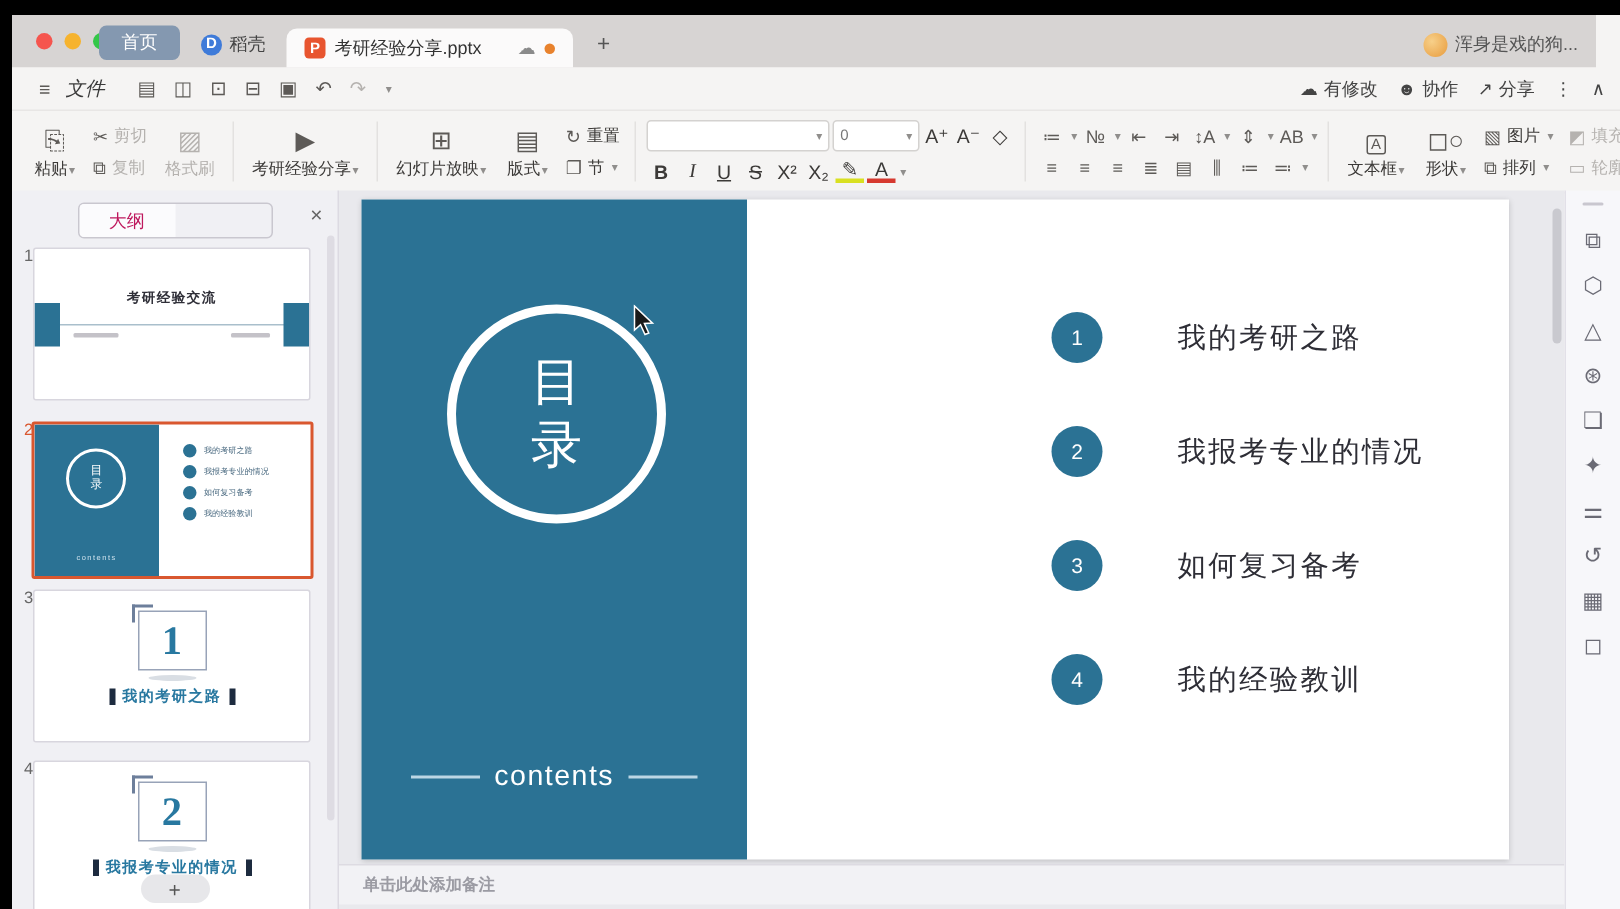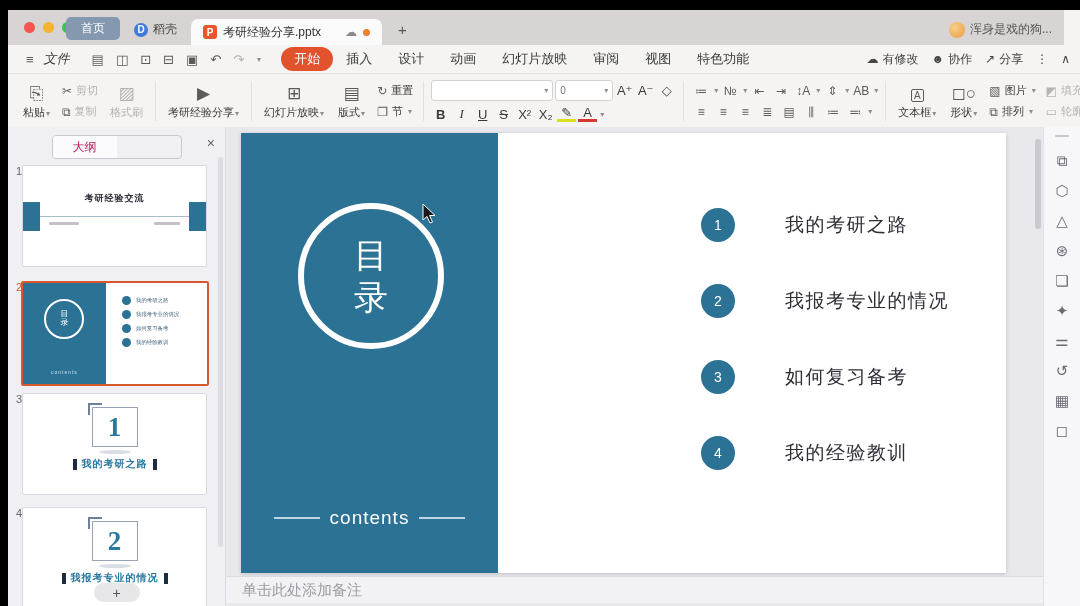--- a/index.html
+++ b/index.html
@@ -114,21 +114,21 @@
     display:flex;flex-direction:column;align-items:center;justify-content:center;color:#fff;font-size:34px;line-height:1.25;}
   .contents-row{position:absolute;bottom:44px;left:0;width:100%;display:flex;align-items:center;justify-content:center;
     gap:10px;color:#fff;font-size:19px;letter-spacing:1px;}
   .cl{width:46px;height:2px;background:#bcd6e4;}
   .toc-list{position:absolute;left:460px;top:74px;display:flex;flex-direction:column;gap:40px;}
   .toc-item{display:flex;align-items:center;gap:50px;height:36px;}
   .toc-num{width:34px;height:34px;border-radius:50%;background:#2b7294;color:#fff;display:flex;align-items:center;
     justify-content:center;font-size:14px;flex:none;}
   .toc-label{font-size:19px;color:#2e2e36;letter-spacing:1.5px;white-space:nowrap;}
   .notes{position:absolute;left:0;right:0;top:449px;height:26px;background:#f2f2f5;border-top:1px solid #dddbe2;}
-  .notes-text{font-size:15px;color:#9b9ba3;line-height:26px;margin-left:16px;}
+  .notes-text{font-size:11px;color:#9b9ba3;line-height:26px;margin-left:16px;font-weight:bold;}
   .cv-scroll{position:absolute;right:2px;top:12px;width:6px;height:90px;background:#c9c9cf;border-radius:3px;}
   .cursor{position:absolute;left:196px;top:76px;}
 
   
   .right-sidebar{width:36px;flex:none;background:#f7f7fa;border-left:1px solid #e2e0e8;display:flex;flex-direction:column;
     align-items:center;padding-top:8px;gap:14px;}
   .rs-handle{width:14px;height:2px;background:#c9c7cf;border-radius:1px;margin-bottom:2px;}
   .rs-icon{font-size:15px;color:#6b6b75;line-height:16px;}
 </style>
 </head>
@@ -167,30 +167,20 @@
     <span class="mb-file">文件</span>
     <span class="mb-ops">
       <span class="mb-icon">▤</span>
       <span class="mb-icon">◫</span>
       <span class="mb-icon">⊡</span>
       <span class="mb-icon">⊟</span>
       <span class="mb-icon">▣</span>
       <span class="mb-icon">↶</span>
       <span class="mb-icon muted">↷</span>
       <span class="mb-icon caret">▾</span>
-    </span>
-    <span class="mb-menu">
-      <span class="menu-item active">开始</span>
-      <span class="menu-item">插入</span>
-      <span class="menu-item">设计</span>
-      <span class="menu-item">动画</span>
-      <span class="menu-item">幻灯片放映</span>
-      <span class="menu-item">审阅</span>
-      <span class="menu-item">视图</span>
-      <span class="menu-item">特色功能</span>
     </span>
     <span class="mb-right">
       <span class="grp">
         <span>☁</span>
         <span>有修改</span>
       </span>
       <span class="grp">
         <span>☻</span>
         <span>协作</span>
       </span>

